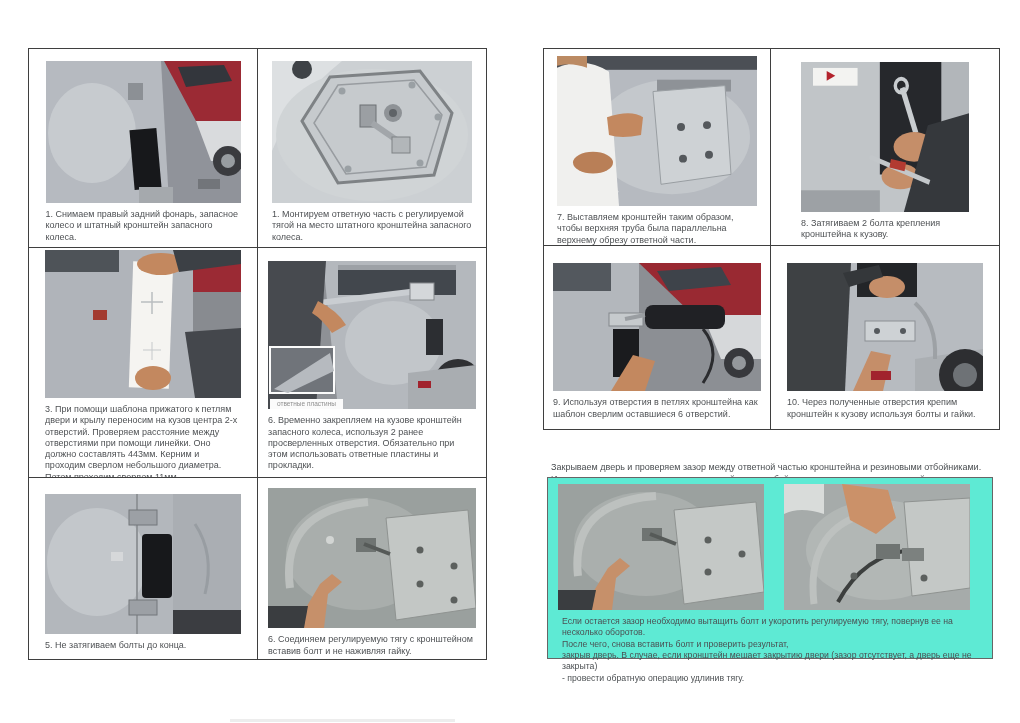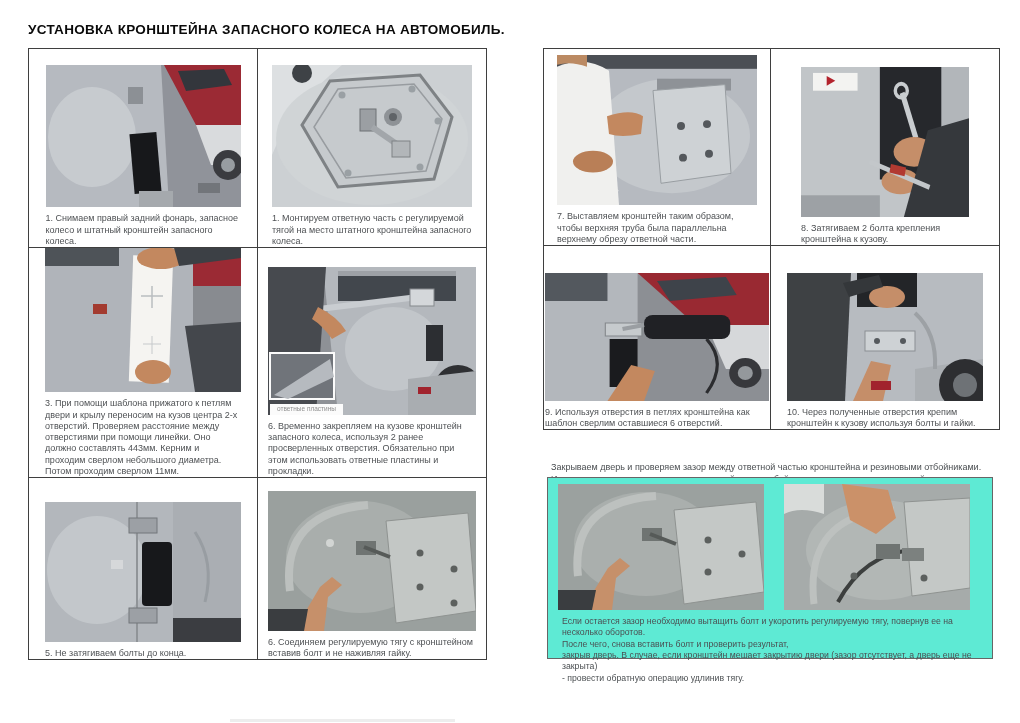--- a/index.html
+++ b/index.html
@@ -5,21 +5,21 @@
   html,body{margin:0;padding:0;background:#ffffff;}
   .sheet{position:relative;width:1020px;height:723px;background:#ffffff;overflow:hidden;
          font-family:"Liberation Sans","DejaVu Sans",sans-serif;}
   .title{position:absolute;font-weight:800;color:#0a0a0a;letter-spacing:.3px;font-size:13.5px;white-space:nowrap;}
   #install-title{left:28px;top:22px;}
   #adjust-title{left:543px;top:430px;width:457px;text-align:center;white-space:normal;}
   .grid{position:absolute;display:grid;border:1px solid #3f3f3f;box-sizing:border-box;background:#fff;}
   #left-table{left:28px;top:48px;width:459px;height:612px;grid-template-columns:229px 228px;grid-template-rows:199px 230px 181px;}
   #right-table{left:543px;top:48px;width:457px;height:382px;grid-template-columns:227px 228px;grid-template-rows:197px 183px;}
   .cell{border-right:1px solid #3f3f3f;border-bottom:1px solid #3f3f3f;box-sizing:border-box;
-        display:flex;justify-content:center;align-items:flex-end;padding-top:8px;overflow:hidden;}
+        display:flex;justify-content:center;align-items:center;padding-top:8px;overflow:hidden;}
   .cell.last-col{border-right:none;} .cell.last-row{border-bottom:none;}
   .figure{display:flex;flex-direction:column;}
   .photo{position:relative;background:#b9bdc1;overflow:hidden;}
   .photo svg{display:block;width:100%;height:100%;}
   .caption{margin:6px 0 0 0;font-size:9px;line-height:1.25;color:#4e5154;}
   .inset-label{position:absolute;left:2px;bottom:0;background:#fbfbfb;color:#8f8f8f;
                font-size:6.5px;line-height:1;padding:2px 7px;}
   .smalltext{position:absolute;font-size:9px;line-height:1.3;color:#4b4f52;}
   #adjust-intro{left:551px;top:453px;width:446px;}
   .adjust-box{position:absolute;left:547px;top:477px;width:446px;height:182px;border:1px solid #666;
@@ -28,21 +28,20 @@
   .boxtext{margin:6px 6px 0 4px;font-size:8.7px;line-height:1.3;color:#4b4f52;}
   .preline{white-space:pre-line;}
   #adjust-footer{left:549px;top:664px;width:452px;font-size:9px;}
   #bottom-bar{position:absolute;left:230px;top:719px;width:225px;height:3px;background:#ededed;}
 </style>
 </head>
 <body>
 
 <div class="sheet">
 
-  <div class="title" id="install-title">УСТАНОВКА КРОНШТЕЙНА ЗАПАСНОГО КОЛЕСА НА АВТОМОБИЛЬ.</div>
 
   <div class="grid" id="left-table">
 
     <div class="cell">
       <div class="figure" style="width:195px">
         <div class="photo" style="height:142px">
           <svg viewBox="0 0 195 142" preserveAspectRatio="none">
             <rect width="195" height="142" fill="#90939a"></rect>
             <path d="M118 0 H195 V60 H150 Z" fill="#9b2a34"></path>
             <path d="M132 6 L178 4 L186 20 L140 26 Z" fill="#33363c"></path>
@@ -223,21 +222,21 @@
             <path d="M80 96 L150 122" stroke="#c3c7ca" stroke-width="5"></path>
             <rect x="104" y="100" width="18" height="9" fill="#b23a31" transform="rotate(12 113 104)"></rect>
             <rect x="0" y="130" width="92" height="22" fill="#9da1a5"></rect>
           </svg>
         </div>
         <p class="caption">8. Затягиваем 2 болта крепления кронштейна к кузову.</p>
       </div>
     </div>
 
     <div class="cell last-row">
-      <div class="figure" style="width:224px">
+      <div class="figure" style="width:208px">
         <div class="photo" style="height:128px">
           <svg viewBox="0 0 208 128" preserveAspectRatio="none">
             <rect width="208" height="128" fill="#8c8f94"></rect>
             <path d="M86 0 H208 V52 H140 Z" fill="#992932"></path>
             <path d="M104 8 L168 4 L178 22 L116 28 Z" fill="#3e434a"></path>
             <path d="M150 52 H208 V96 H168 Z" fill="#d6d8da"></path>
             <circle cx="186" cy="100" r="15" fill="#37383c"></circle>
               <circle cx="186" cy="100" r="7" fill="#94989c"></circle>
             <rect x="0" y="0" width="86" height="128" fill="#b3b7bc"></rect>
             <rect x="0" y="0" width="58" height="28" fill="#53585e"></rect>

